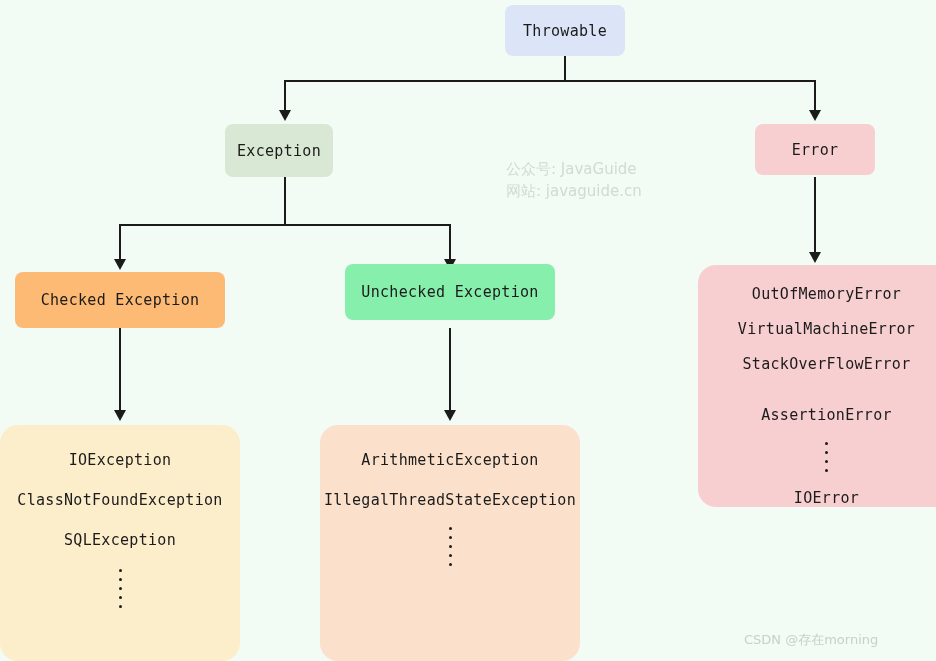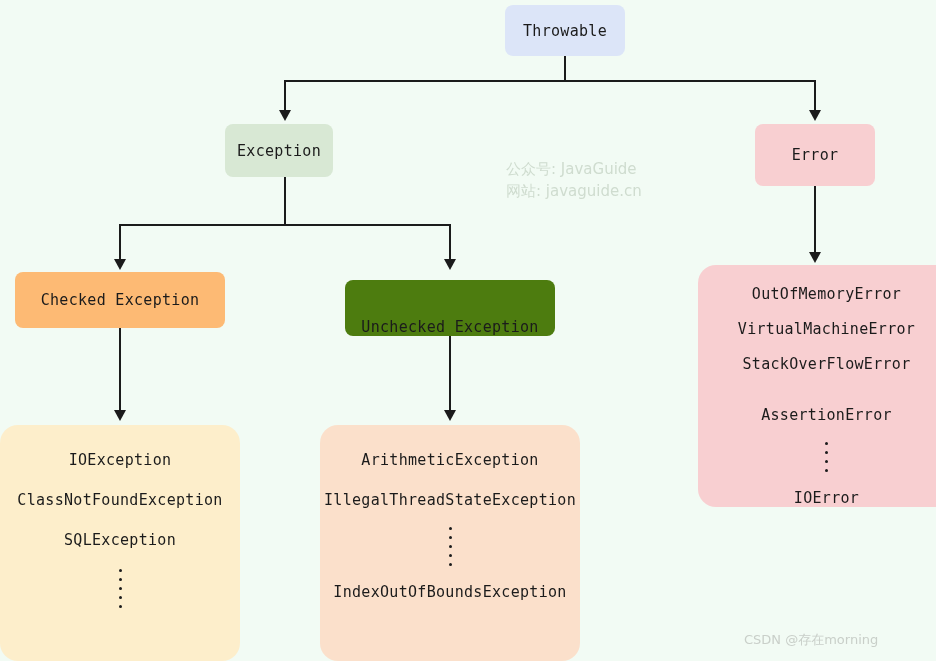--- a/index.html
+++ b/index.html
@@ -111,29 +111,29 @@
   <div class="arrow" style="left:809px; top:252px;"></div>
 
   <div class="node" style="left:505px; top:5px; width:120px; height:51px; background:#dce5f8;">
     <span>Throwable</span>
   </div>
 
   <div class="node" style="left:225px; top:124px; width:108px; height:53px; background:#d8e8d4;">
     <span>Exception</span>
   </div>
 
-  <div class="node" style="left:755px; top:124px; width:120px; height:62px; background:#f8cfd1;">
+  <div class="node" style="left:755px; top:124px; width:120px; height:51px; background:#f8cfd1;">
     <span>Error</span>
   </div>
 
   <div class="node" style="left:15px; top:272px; width:210px; height:56px; background:#fdba74;">
     <span>Checked Exception</span>
   </div>
 
-  <div class="node" style="left:345px; top:280px; width:210px; height:56px; background:#4d7c0f;align-items:flex-end;">
+  <div class="node" style="left:345px; top:264px; width:210px; height:56px; background:#86efac;">
     <span>Unchecked Exception</span>
   </div>
 
   <div class="node list" style="left:698px; top:265px; width:257px; height:242px; background:#f8cfd1; padding-top:22px;">
     <div class="row">OutOfMemoryError</div>
     <div class="row" style="margin-top:20px;">VirtualMachineError</div>
     <div class="row" style="margin-top:20px;">StackOverFlowError</div>
     <div class="row" style="margin-top:36px;">AssertionError</div>
     <div class="dots" style="margin-top:16px;">
       <i></i>
@@ -160,21 +160,20 @@
   <div class="node list" style="left:320px; top:425px; width:260px; height:236px; background:#fbe0cb; padding-top:28px;">
     <div class="row">ArithmeticException</div>
     <div class="row" style="margin-top:25px;">IllegalThreadStateException</div>
     <div class="dots" style="margin-top:16px;">
       <i></i>
         <i></i>
         <i></i>
         <i></i>
         <i></i>
     </div>
-    <div class="row" style="margin-top:16px;">IndexOutOfBoundsException</div>
   </div>
 
   <div class="watermark" style="left:506px; top:158px;">公众号: JavaGuide
 网站: javaguide.cn</div>
 
   <div class="csdn" style="left:744px; top:631px;">CSDN @存在morning</div>
 
 </div>
 
 </body></html>

